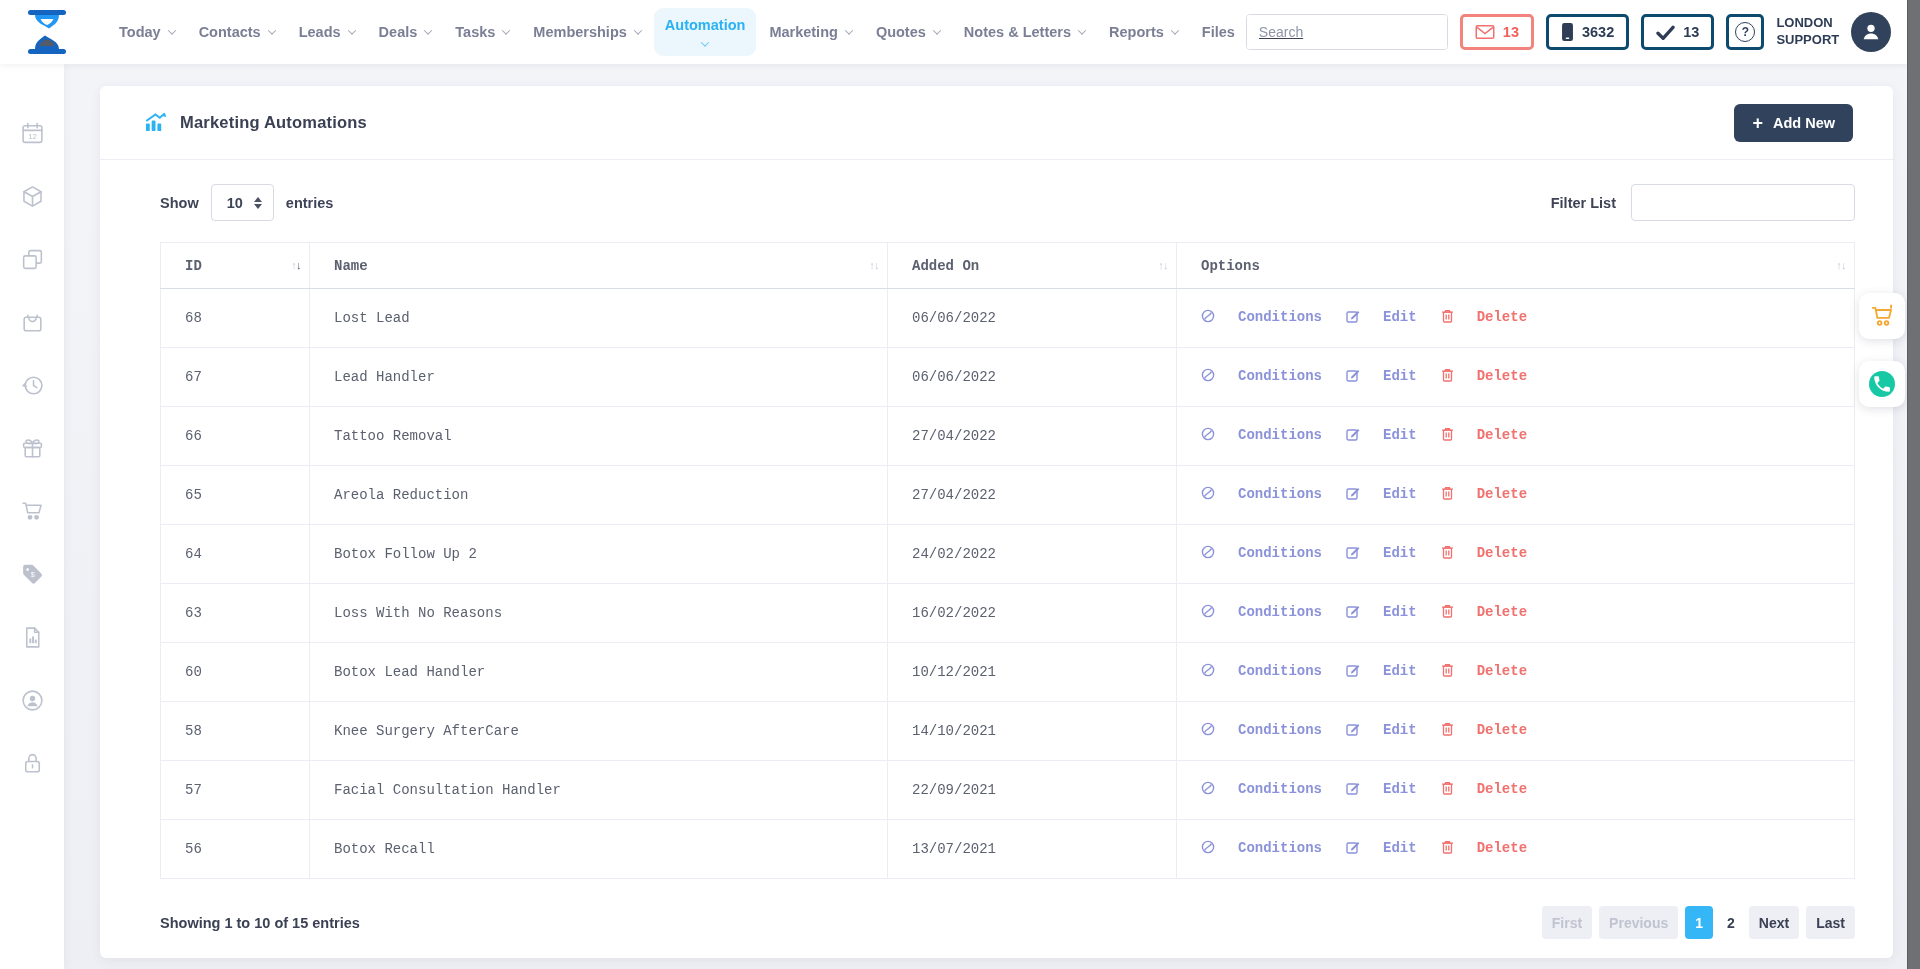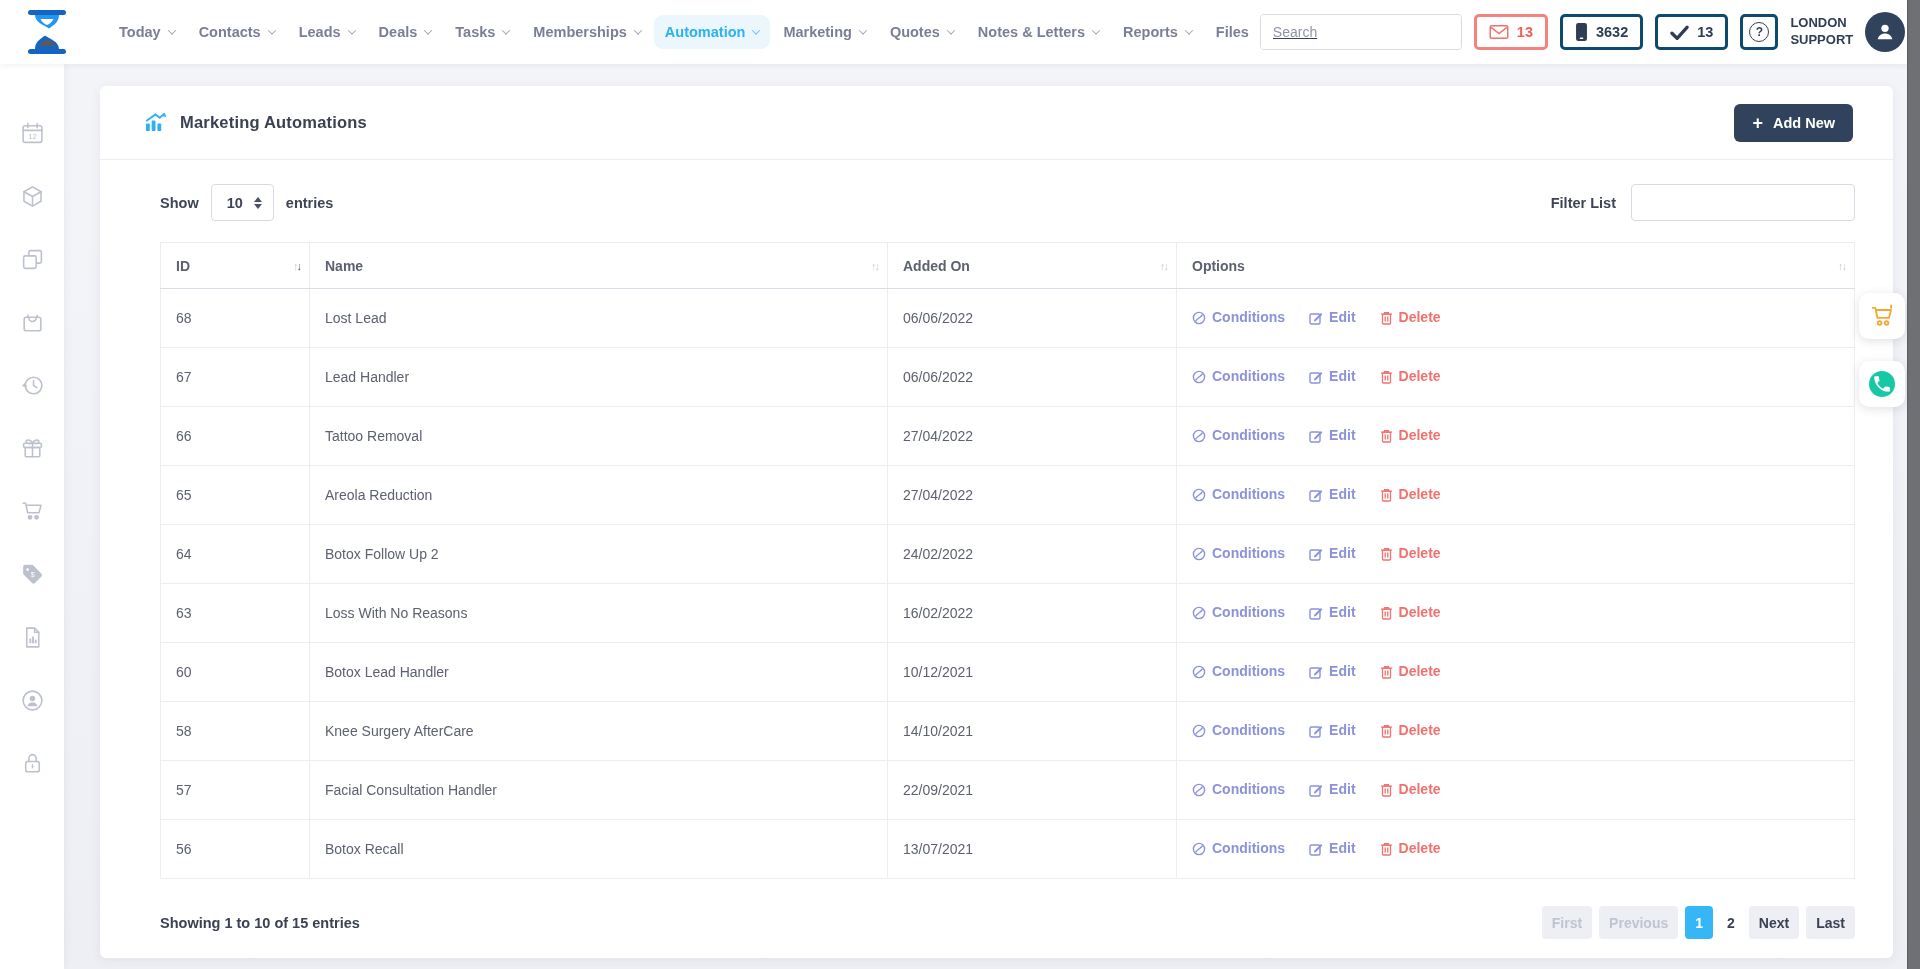--- a/index.html
+++ b/index.html
@@ -16,21 +16,21 @@
     position:absolute; left:0; top:0; width:1907px; height:64px; background:#fff;
     display:flex; align-items:center; padding:0 24px 0 22px;
     box-shadow:0 2px 6px rgba(30,40,70,.06); z-index:10;
   }
   .logo { display:flex; align-items:center; cursor:pointer; }
   nav.mainnav { display:flex; align-items:center; margin-left:36px; gap:2px; }
   .nav-item {
     display:inline-flex; align-items:center; gap:8px; padding:9px 11px; border-radius:9px;
     font-size:14.5px; font-weight:600; color:#7b7f95; cursor:pointer; white-space:nowrap; text-decoration:none;
   }
-  .nav-item.active { color:#2ab2f2; background:#ecf6fd; }
+  .nav-item.active { color:#2ab2f2; background:#ecf6fd;flex-direction:column; }
   .chev { width:6px; height:6px; border-right:1.6px solid currentColor; border-bottom:1.6px solid currentColor;
           transform:rotate(45deg) translate(-1px,-1px); opacity:.7; display:inline-block; }
   .top-right { margin-left:auto; display:flex; align-items:center; gap:12px; }
   .searchbox { display:flex; align-items:stretch; width:202px; height:36px; border:1px solid #d8dbe4; border-radius:4px; background:#fff; overflow:hidden; }
   .searchbox input { border:none; outline:none; flex:1; padding:0 12px; font-size:14px; font-family:inherit; color:#3b4154;text-decoration:underline; }
   .searchbox input::placeholder { color:#8f95a6; }
   .pill { height:36px; border:3px solid #0c4a6e; border-radius:5px; background:#fff; display:inline-flex; align-items:center;
           gap:8px; padding:0 12px; font-size:14.5px; font-weight:700; color:#2e3d55; cursor:pointer; font-family:inherit; }
   .pill.red { border-color:#f2837d; color:#f0615c; }
   .pill.help { width:38px; padding:0; justify-content:center; }
@@ -57,27 +57,27 @@
   .controls { display:flex; justify-content:space-between; align-items:center; font-size:14.5px; font-weight:600; color:#3e4457; }
   .show-ctl { display:flex; align-items:center; gap:12px; }
   .pagesize { border:1px solid #d8dbe4; border-radius:4px; height:37px; padding:0 11px 0 15px; display:flex; align-items:center; gap:11px; cursor:pointer; }
   .spin { display:flex; flex-direction:column; gap:2px; }
   .spin .up { width:0; height:0; border-left:4px solid transparent; border-right:4px solid transparent; border-bottom:5px solid #4b5264; }
   .spin .dn { width:0; height:0; border-left:4px solid transparent; border-right:4px solid transparent; border-top:5px solid #4b5264; }
   .filter-ctl { display:flex; align-items:center; gap:15px; }
   .filter-ctl input { width:224px; height:37px; border:1px solid #d8dbe4; border-radius:4px; outline:none; padding:0 10px; font-size:14px; font-family:inherit; }
   
   table.autotable { width:100%; border-collapse:collapse; table-layout:fixed; margin-top:21px; }
-  .autotable th, .autotable td { border:1px solid #eaedf3; padding:0 15px; text-align:left; }
+  .autotable th, .autotable td { border:1px solid #eaedf3; padding:0 24px; text-align:left;font-family:Liberation Mono, monospace; }
   .autotable th { height:46px; font-size:14px; font-weight:600; color:#5c6170; position:relative; border-bottom:1px solid #d9dde7; cursor:pointer; }
   .autotable td { height:59px; font-size:14px; font-weight:500; color:#5c6170; }
   .col-id { width:149px; } .col-name { width:578px; } .col-added { width:289px; }
   .sort { position:absolute; right:9px; top:50%; transform:translateY(-50%); font-size:11px; letter-spacing:-2px; color:#c6cbd7; font-weight:400; }
   .sort b { font-weight:400; } .sort.sorted b { color:#555b6b; }
-  .action { display:inline-flex; align-items:flex-end; gap:6px; font-size:14px; font-weight:600; color:#8b92d9; text-decoration:none; margin-right:24px; cursor:pointer; }
+  .action { display:inline-flex; align-items:flex-start; gap:23px; font-size:14px; font-weight:600; color:#8b92d9; text-decoration:none; margin-right:24px; cursor:pointer; }
   .action.delete { color:#f0716e; margin-right:0; }
   
   .table-foot { display:flex; justify-content:space-between; align-items:center; margin-top:27px; font-size:14.5px; font-weight:600; color:#3b4154; }
   .pagination { display:flex; align-items:center; gap:7px; }
   .pg { height:33px; padding:0 10px; background:#edeff4; border:none; border-radius:4px; font-size:14px; font-weight:600;
         color:#3b4154; cursor:pointer; font-family:inherit; }
   .pg.disabled { color:#c0c4d0; }
   .pg.active { background:#35b6f6; color:#fff; }
   .pg.plain { background:transparent; padding:0 7px; }
   

